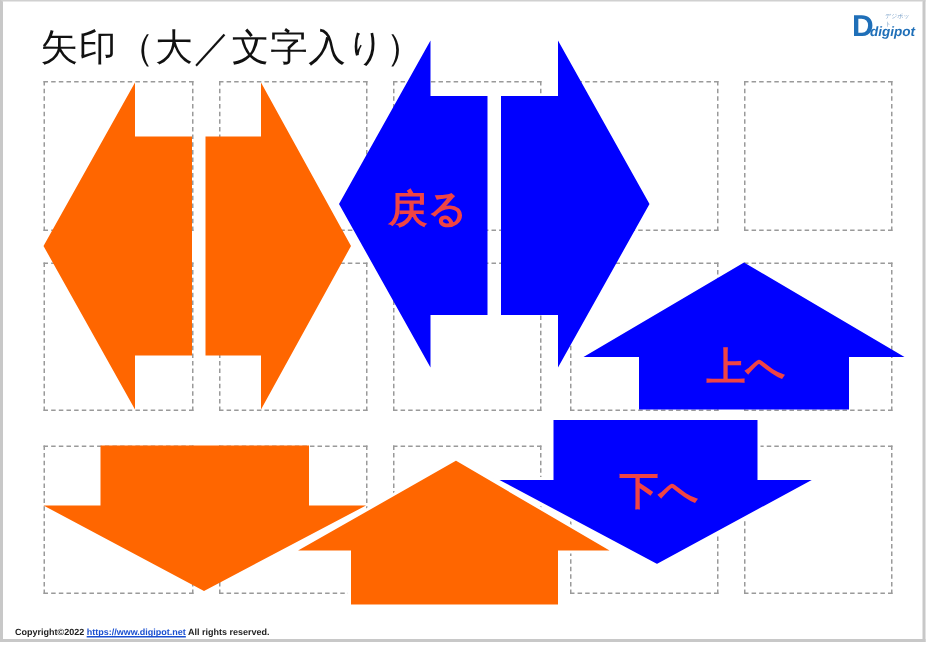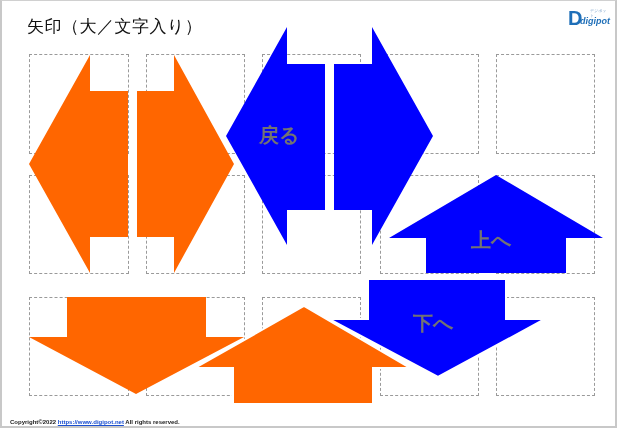--- a/index.html
+++ b/index.html
@@ -1,25 +1,25 @@
 <!DOCTYPE html>
 <html><head>
   <meta charset="utf-8">
   <style>
     html, body { margin: 0; padding: 0; }
     body { width: 620px; height: 430px; background: #ffffff; position: relative; overflow: hidden; font-family: "DejaVu Sans", sans-serif; }
     .slide { position: absolute; left: 0; top: 0; width: 617px; height: 428px; border-left: 2px solid #c8c8c8; border-right: 2px solid #c8c8c8; border-bottom: 2px solid #c8c8c8; border-top: 1px solid #d0d0d0; box-sizing: border-box; background: #fff; }
-    .title { position: absolute; left: 25px; top: 14px; font-size: 17px; color: #111; letter-spacing: 0.5px; font-family: "DejaVu Sans", sans-serif; }
+    .title { position: absolute; left: 25px; top: 14px; font-size: 25px; color: #111; letter-spacing: 0.5px; font-family: "DejaVu Sans", sans-serif; }
     .logo { position: absolute; left: 566px; top: 6px; width: 40px; height: 24px; }
     .logo .big { position: absolute; left: 0; top: 0; font-size: 20px; font-weight: bold; color: #1f6fb8; font-family: "Liberation Sans", sans-serif; line-height: 22px; }
     .logo .rest { position: absolute; left: 12px; top: 9px; font-size: 9px; font-weight: bold; color: #1f6fb8; font-family: "Liberation Sans", sans-serif; font-style: italic; }
     .logo .kana { position: absolute; left: 22px; top: 1px; font-size: 4px; color: #7aa0c8; }
     .box { position: absolute; border: 1px dashed #9a9a9a; box-sizing: border-box; }
     svg.arrows { position: absolute; left: 0; top: 0; width: 620px; height: 430px; }
-    .label { position: absolute; color: #737373; font-weight: bold; font-size: 20px; font-family: Liberation Sans, sans-serif; white-space: nowrap; }
+    .label { position: absolute; color: #ef4444; font-weight: bold; font-size: 26px; font-family: Liberation Sans, sans-serif; white-space: nowrap; }
     .footer { position: absolute; left: 8px; top: 418px; font-size: 6px; font-weight: bold; color: #222; font-family: "Liberation Sans", sans-serif; }
     .footer a { color: #1a4fd0; text-decoration: underline; }
   </style>
 </head>
 <body>
 
 <div class="slide">
 
   <div class="title">矢印（大／文字入り）</div>
 

